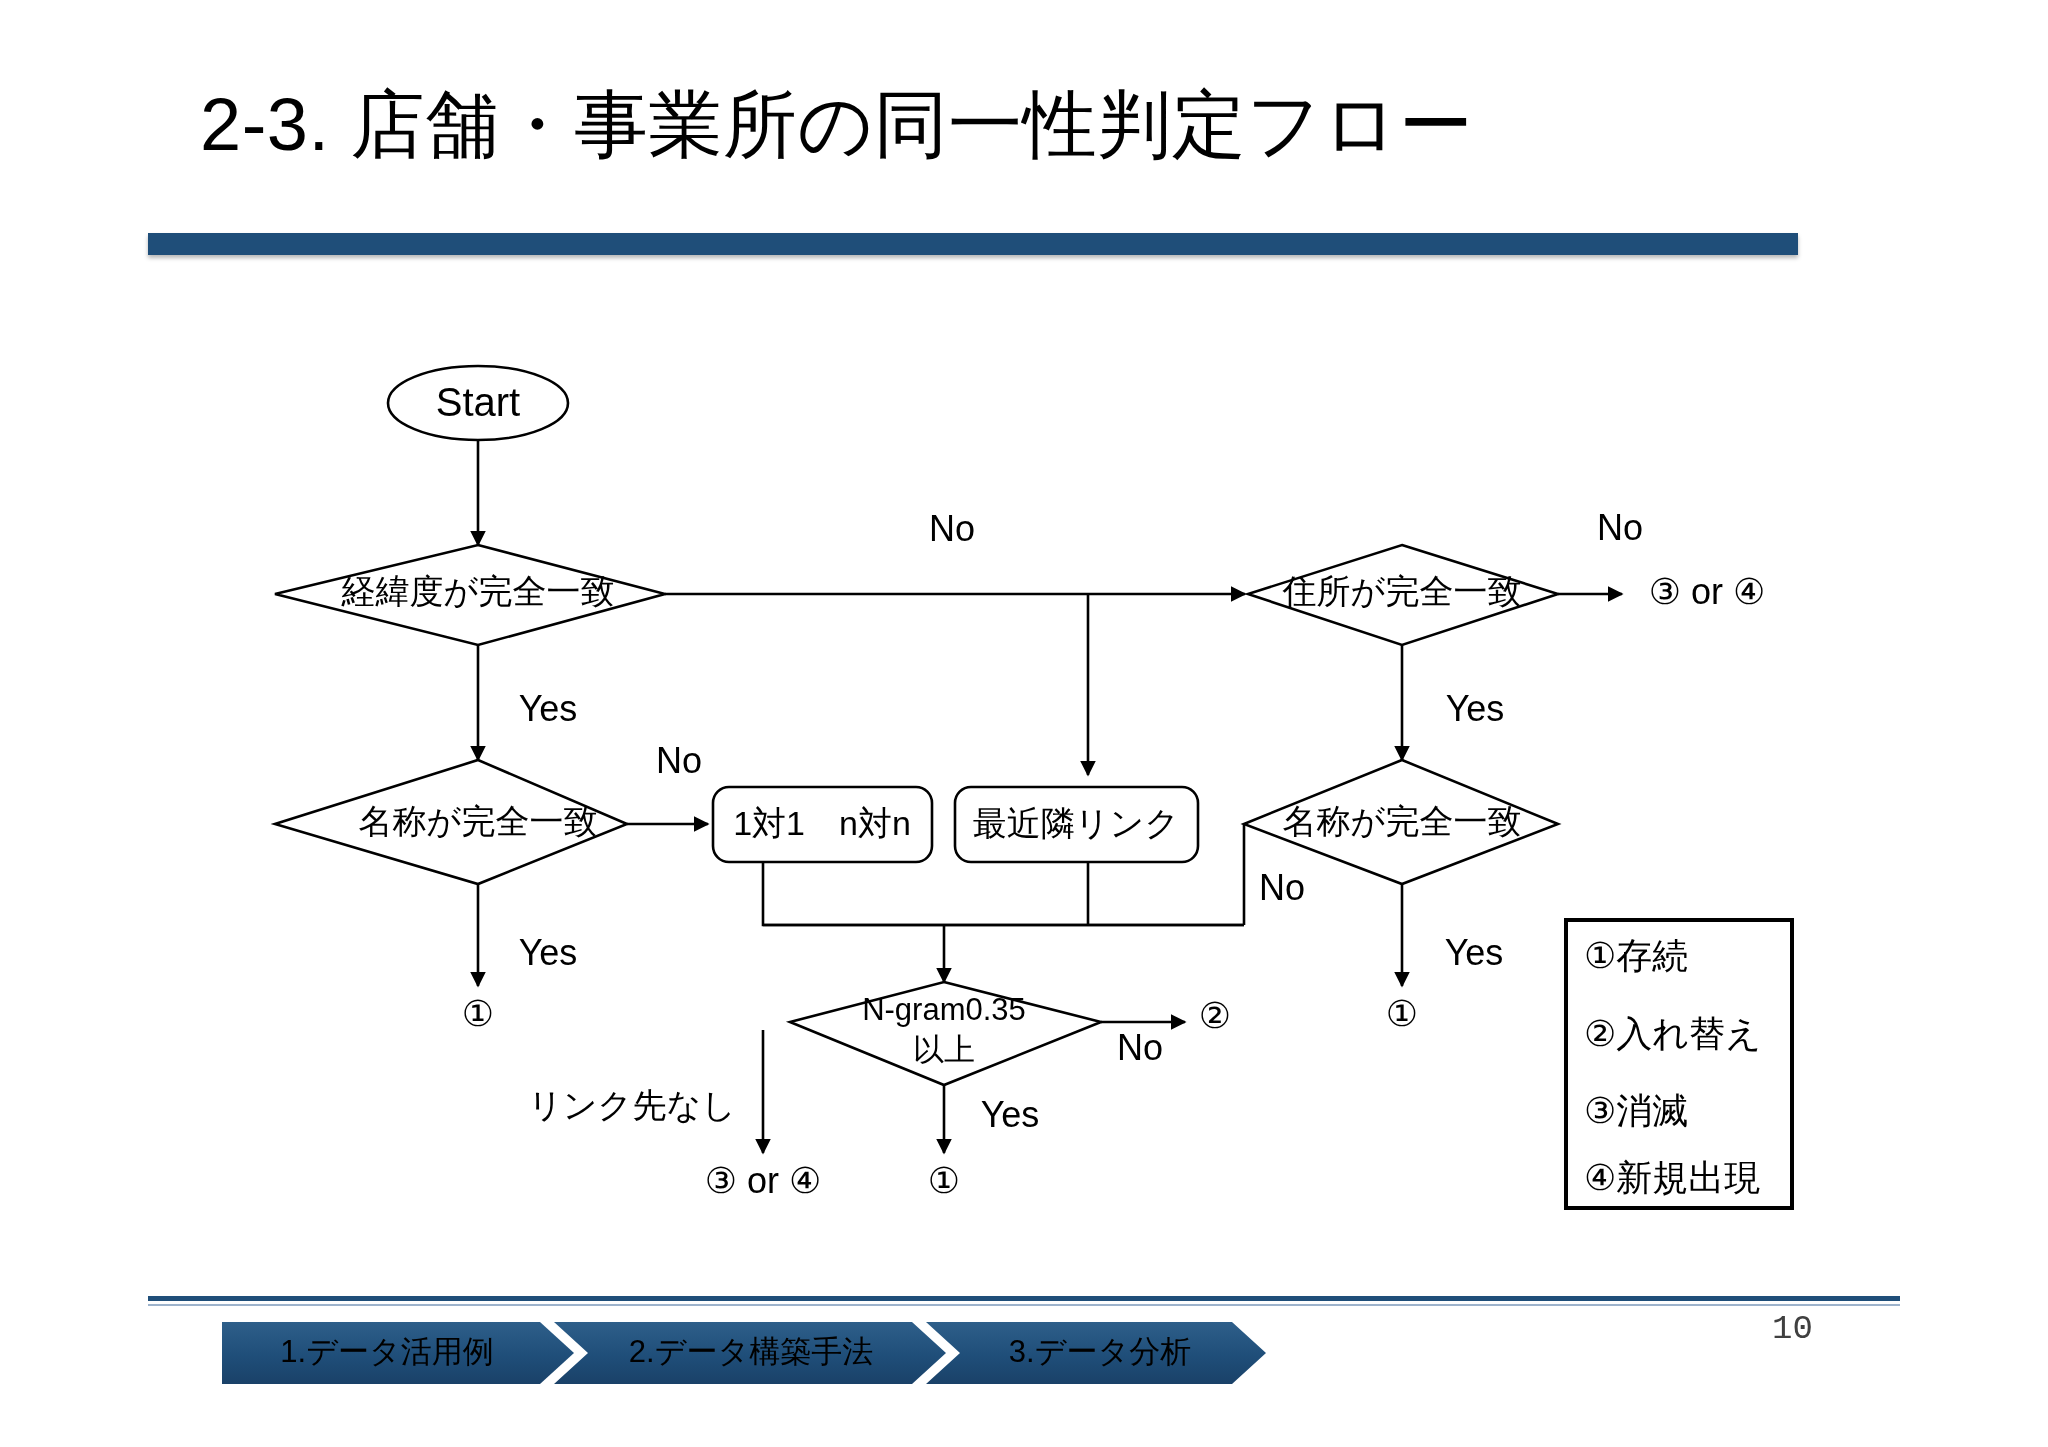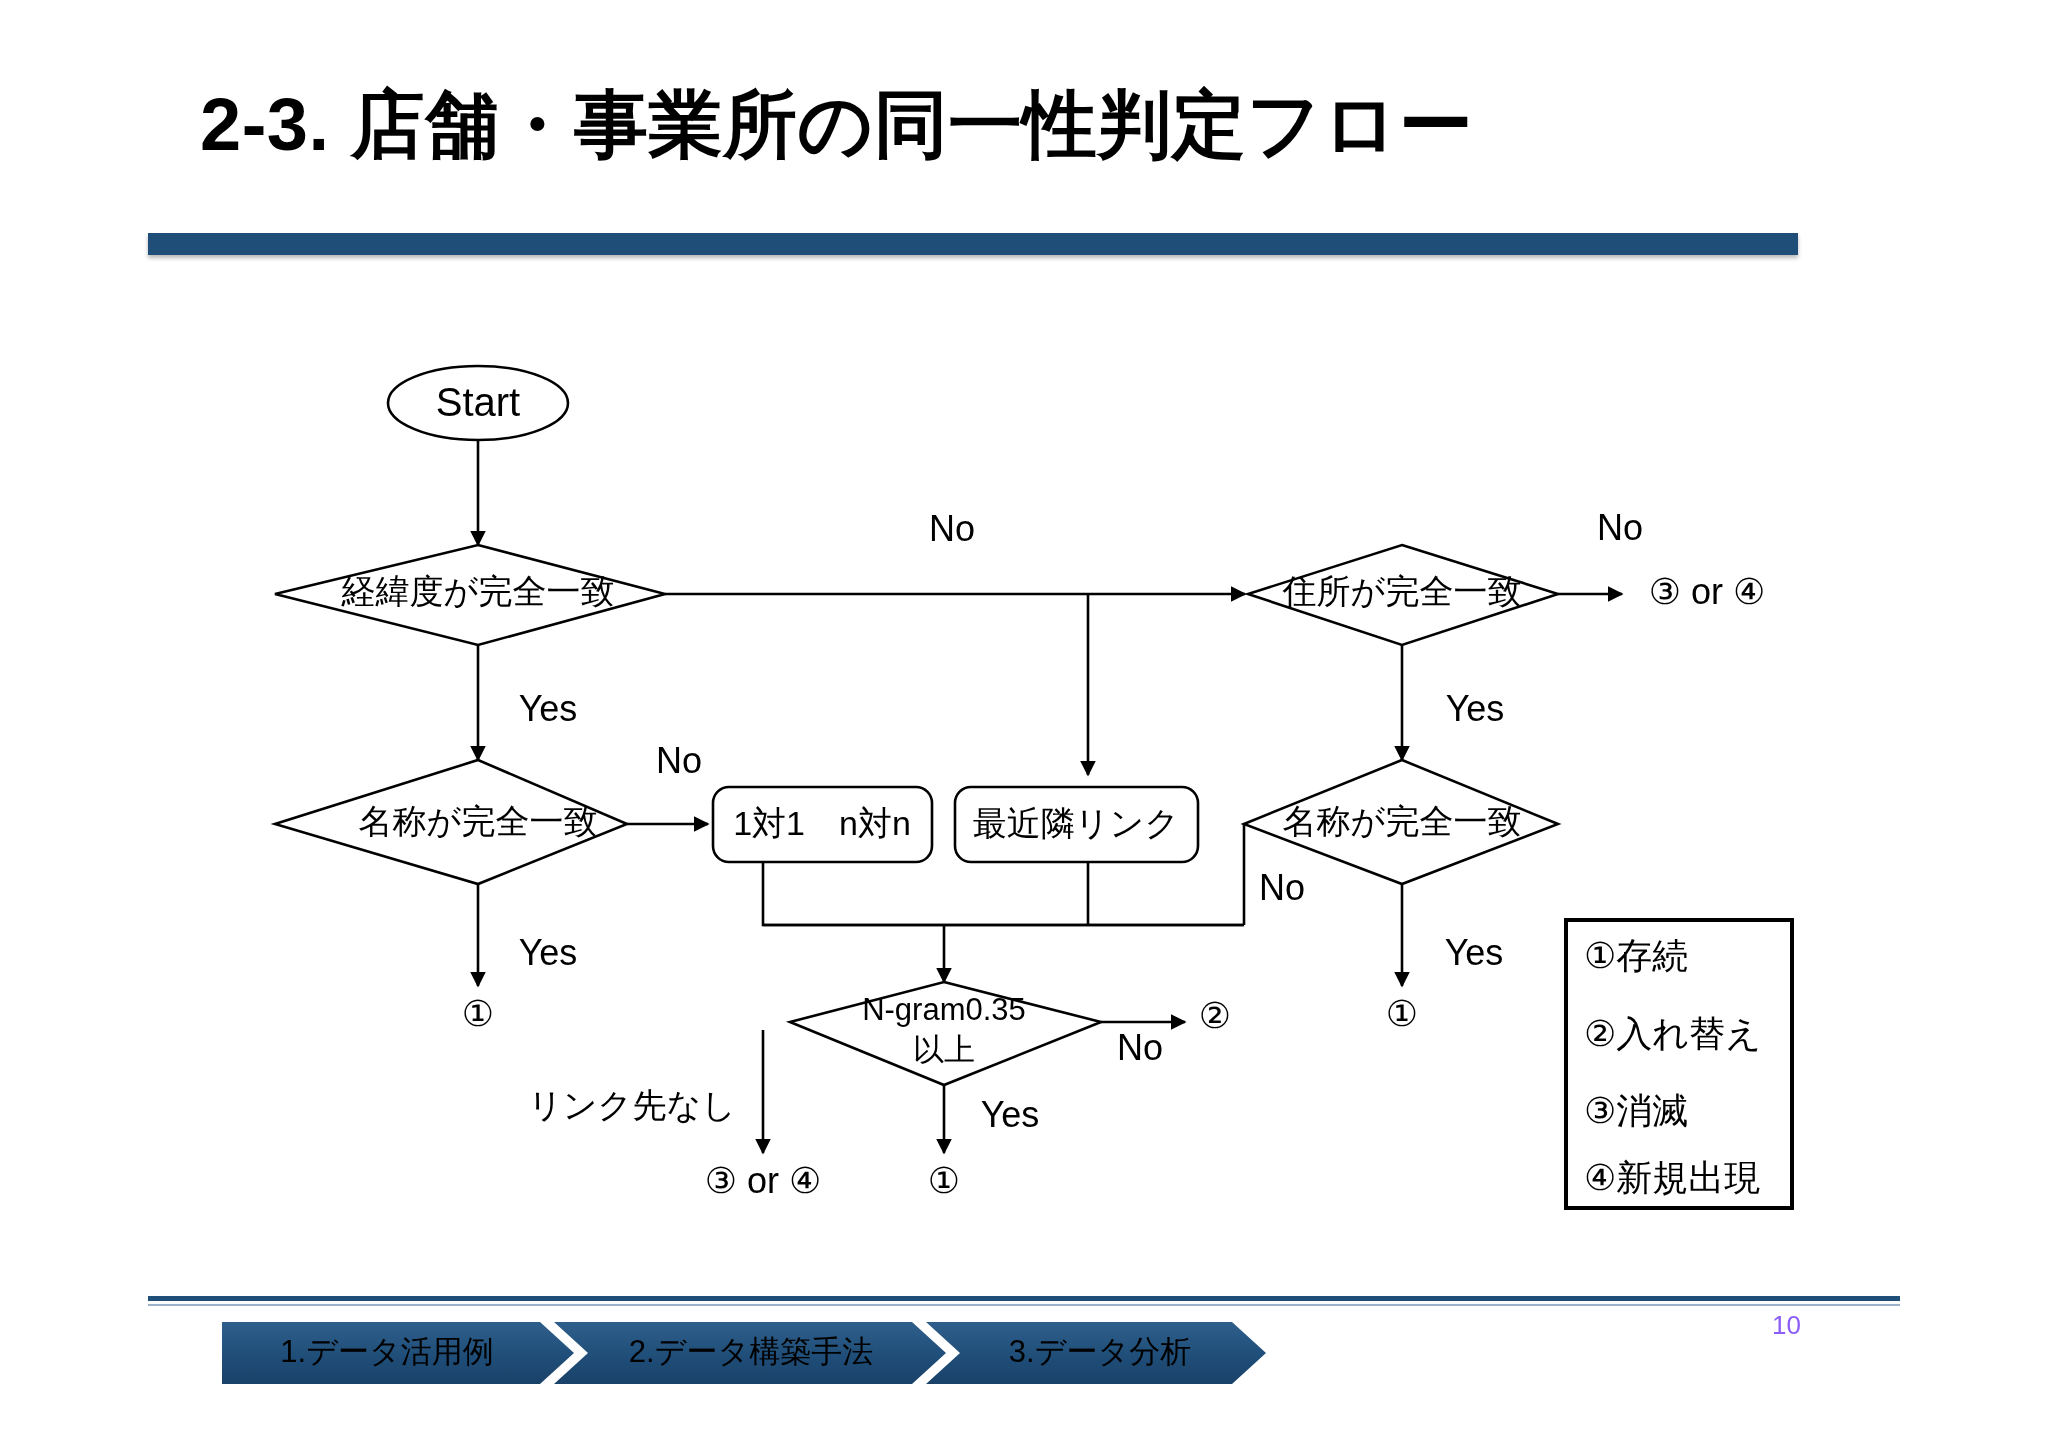--- a/index.html
+++ b/index.html
@@ -14,21 +14,21 @@
     position: relative;
     overflow: hidden;
   }
 
   
   #slide-title {
     position: absolute;
     left: 200px;
     top: 88px;
     font-size: 74px;
-    font-weight: 700;
+    font-weight: 400;
     color: #000000;
     letter-spacing: 0.5px;
     white-space: nowrap;
     line-height: 1.0;
   }
   #title-rule {
     position: absolute;
     left: 148px;
     top: 233px;
     width: 1650px;
@@ -127,23 +127,23 @@
     font-family: "Liberation Sans", "DejaVu Sans", sans-serif;
     font-size: 31px;
     fill: #000000;
     text-anchor: middle;
     dominant-baseline: middle;
   }
   #page-number {
     position: absolute;
     left: 1772px;
     top: 1310px;
-    font-size: 26px;
-    color: #8b5cf6;
-    font-family: Liberation Sans, sans-serif;
+    font-size: 34px;
+    color: #404040;
+    font-family: Liberation Mono, monospace;
   }
 </style>
 </head>
 <body>
 
 <div id="slide-title">2-3. 店舗・事業所の同一性判定フロー</div>
 <div id="title-rule"></div>
 
 <svg id="flow-canvas" viewBox="0 0 2048 1447">
   <defs>

